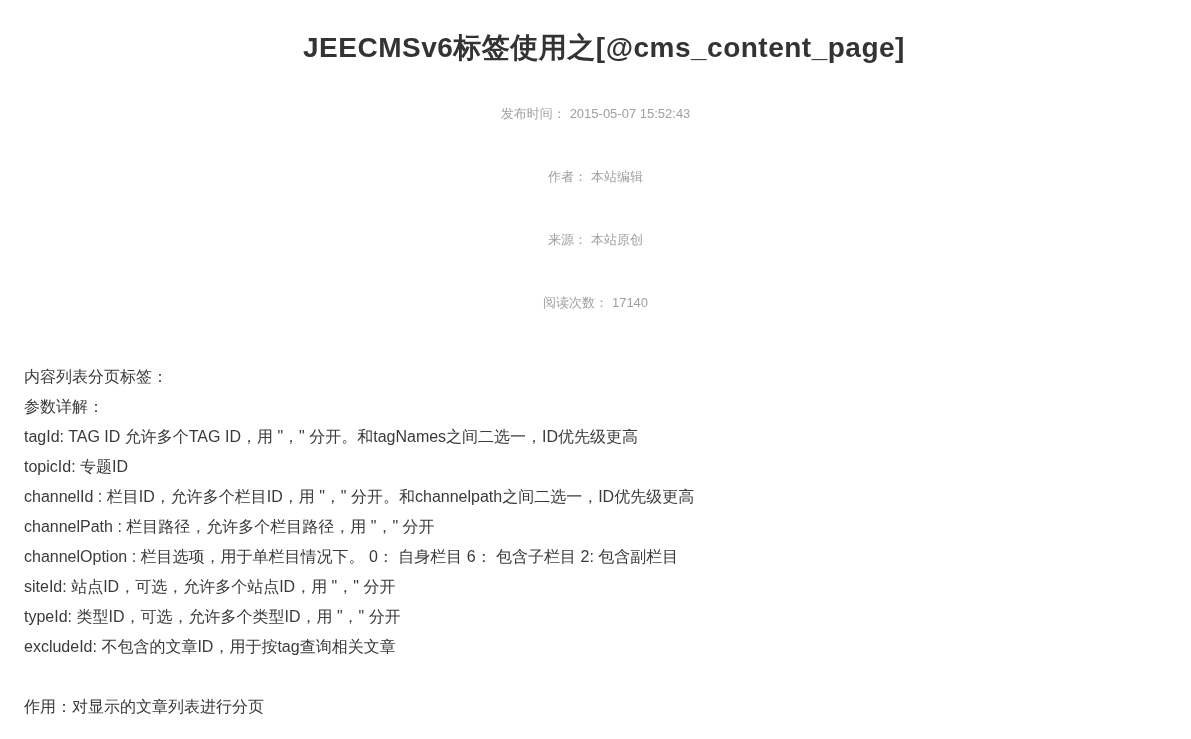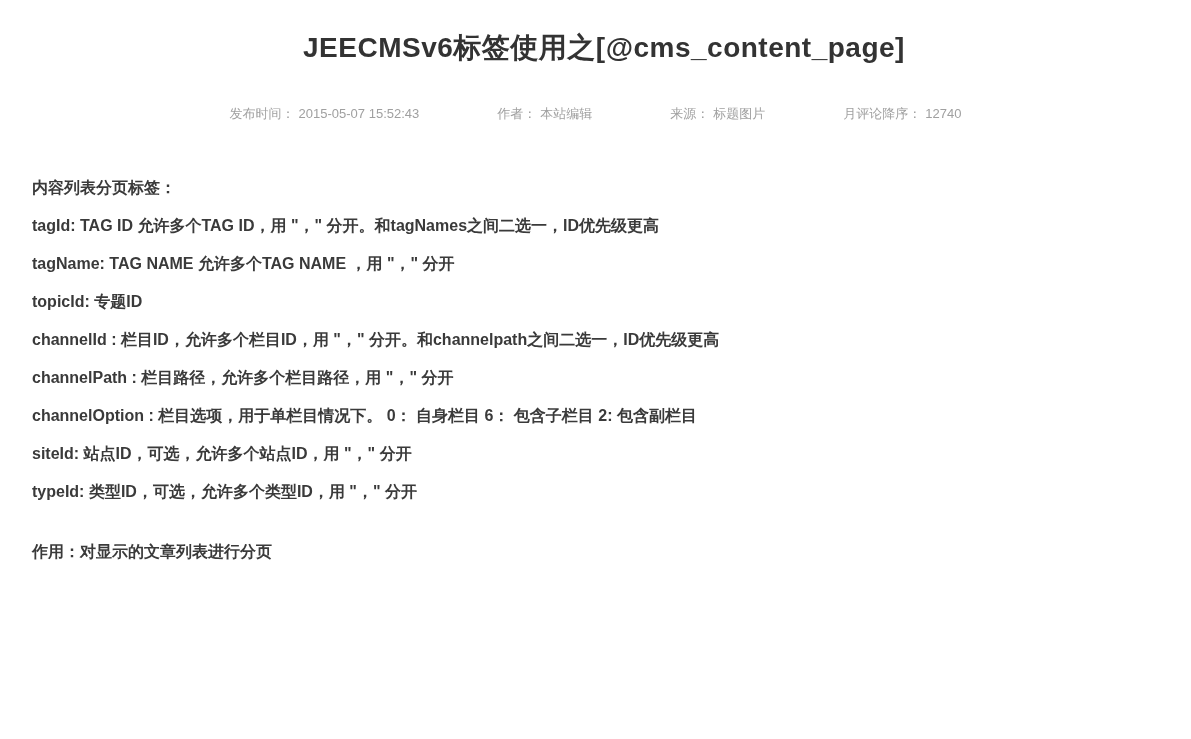--- a/index.html
+++ b/index.html
@@ -27,71 +27,72 @@
     font-weight: bold;
     color: #333333;
     letter-spacing: 0.5px;
     padding-left: 17px;
   }
   .meta-row {
     margin-top: 42px;
     display: flex;
     justify-content: center;
     align-items: center;
-    gap: 78px;
+    gap: 48px;
     font-size: 13px;
     line-height: 15px;
     color: #a0a0a0;
+    flex-direction: column;
   }
   .meta-item { white-space: nowrap; }
   .meta-item .meta-value { margin-left: 4px; }
   .article-body {
     margin: 52px 24px 0 24px;
     font-size: 16px;
     line-height: 30px;
     color: #3a3a3a;
   }
   .article-body p {
-    margin: 8px;
+    margin: 0;
     padding: 0;
     word-break: break-word;
-    font-weight: bold;
   }
   .article-body p.gap-top {
     margin-top: 30px;
   }
 </style>
 </head>
 <body>
 
 <div class="page">
 
   <h1 class="article-title">JEECMSv6标签使用之[@cms_content_page]</h1>
 
   <div class="meta-row">
     <span class="meta-item">
       <span class="meta-label">发布时间：</span><span class="meta-value">2015-05-07 15:52:43</span>
     </span>
     <span class="meta-item">
       <span class="meta-label">作者：</span><span class="meta-value">本站编辑</span>
     </span>
     <span class="meta-item">
-      <span class="meta-label">来源：</span><span class="meta-value">标题图片</span>
+      <span class="meta-label">来源：</span><span class="meta-value">本站原创</span>
     </span>
     <span class="meta-item">
-      <span class="meta-label">月评论降序：</span><span class="meta-value">12740</span>
+      <span class="meta-label">阅读次数：</span><span class="meta-value">17140</span>
     </span>
   </div>
 
   <div class="article-body">
     <p>内容列表分页标签：</p>
+    <p>参数详解：</p>
     <p>tagId: TAG ID 允许多个TAG ID，用 "，" 分开。和tagNames之间二选一，ID优先级更高</p>
-    <p>tagName: TAG NAME 允许多个TAG NAME ，用 "，" 分开</p>
     <p>topicId: 专题ID</p>
     <p>channelId : 栏目ID，允许多个栏目ID，用 "，" 分开。和channelpath之间二选一，ID优先级更高</p>
     <p>channelPath : 栏目路径，允许多个栏目路径，用 "，" 分开</p>
     <p>channelOption : 栏目选项，用于单栏目情况下。 0： 自身栏目 6： 包含子栏目 2: 包含副栏目</p>
     <p>siteId: 站点ID，可选，允许多个站点ID，用 "，" 分开</p>
     <p>typeId: 类型ID，可选，允许多个类型ID，用 "，" 分开</p>
+    <p>excludeId: 不包含的文章ID，用于按tag查询相关文章</p>
     <p class="gap-top">作用：对显示的文章列表进行分页</p>
   </div>
 
 </div>
 
 </body></html>

